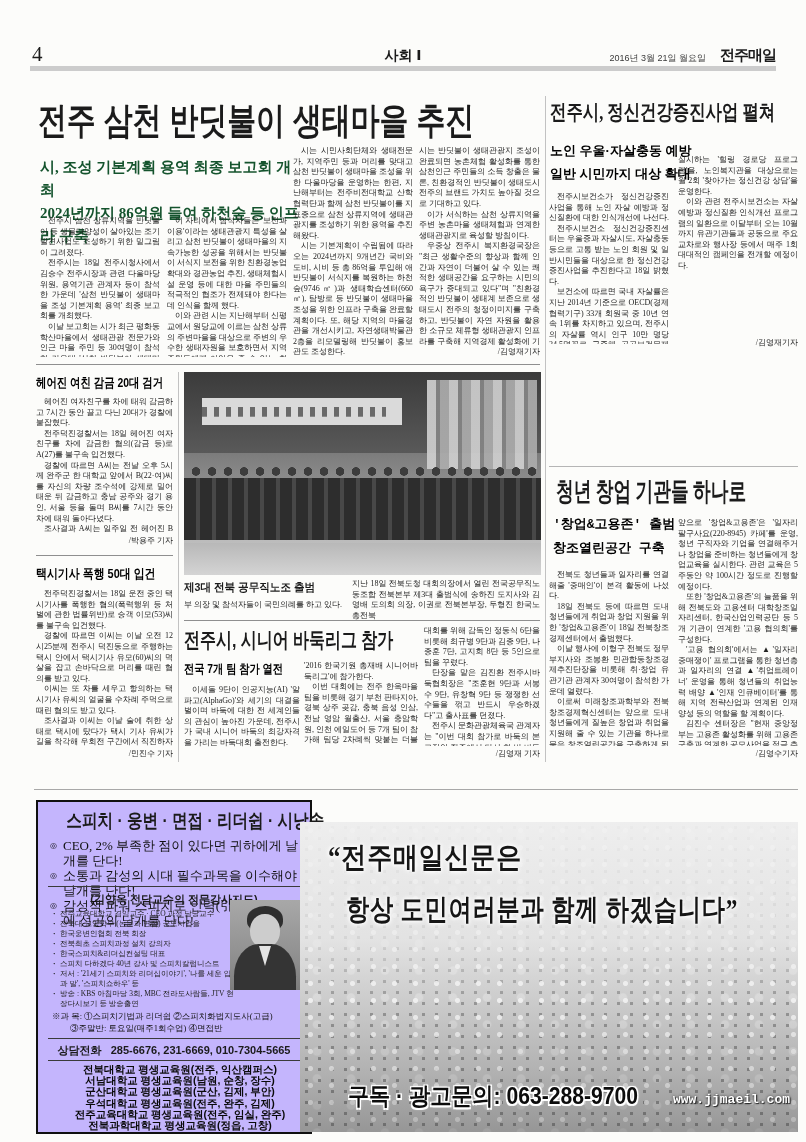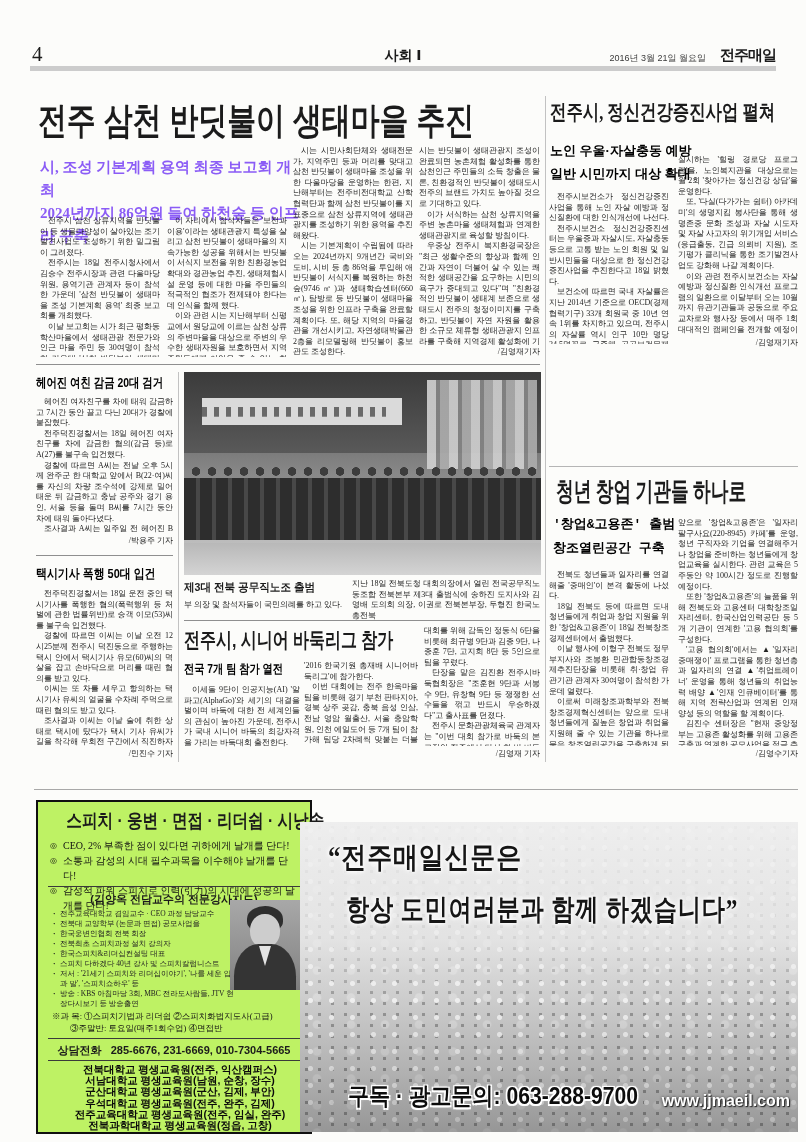--- a/index.html
+++ b/index.html
@@ -8,39 +8,39 @@
   .abs{position:absolute;}
   .gothic{font-family:"Liberation Sans","DejaVu Sans",sans-serif;}
   .squeeze{display:inline-block;transform-origin:0 50%;white-space:nowrap;}
   .hrule{position:absolute;height:1px;background:#8f8f8f;}
   .vrule{position:absolute;width:1px;background:#c2c2c2;}
   .body-col{font-size:8px;line-height:10.6px;text-align:justify;overflow:hidden;color:#222;}
   .body-col p{margin:0;text-indent:8px;}
   .body-col.cont p:first-child{text-indent:0;}
   .byline{position:absolute;font-size:8px;text-align:right;color:#222;}
   .head-sm{font-weight:bold;color:#000;}
-  .subhead{font-weight:bold;color:#8b5cf6;}
+  .subhead{font-weight:bold;color:#14532d;}
   
   .photo{position:absolute;left:184px;top:372px;width:357px;height:203px;overflow:hidden;
          background:linear-gradient(180deg,#5c5c5c 0%,#707070 30%,#8e8e8e 55%,#b9b9b9 78%,#c6c6c6 100%);}
   .ph-wall{position:absolute;left:0;top:0;width:100%;height:40%;background:linear-gradient(180deg,#3b3b3b,#595959);}
   .ph-banner{position:absolute;left:5%;top:13%;width:56%;height:13%;background-color:#dadada;
          background-image:repeating-linear-gradient(90deg,#6a6a6a 0 5px,rgba(0,0,0,0) 5px 12px);
          background-size:92% 36%;background-position:4% 50%;background-repeat:no-repeat;}
   .ph-flags{position:absolute;right:1%;top:4%;width:31%;height:44%;opacity:.92;
          background:repeating-linear-gradient(90deg,#cfcfcf 0 9px,#858585 9px 13px,#acacac 13px 22px);}
   .ph-heads{position:absolute;left:1%;top:44%;width:98%;height:9%;
          background-image:radial-gradient(circle 4.5px at 50% 55%,#3c3c3c 90%,rgba(0,0,0,0) 100%);
          background-size:16px 100%;background-repeat:repeat-x;}
   .ph-bodies{position:absolute;left:0;top:52%;width:100%;height:31%;
          background:repeating-linear-gradient(90deg,#2d2d2d 0 12px,#484848 12px 16px);}
   .ph-floor{position:absolute;left:0;bottom:0;width:100%;height:16%;background:linear-gradient(180deg,#b8b8b8,#d4d4d4);}
   
-  .speech-ad{position:absolute;left:36px;top:800px;width:272px;height:330px;border:2px solid #101010;background:#bef264;}
-  .speech-ad .bullets div{position:relative;padding-left:13px;font-size:10px;line-height:15px;color:#111;}
+  .speech-ad{position:absolute;left:36px;top:800px;width:272px;height:330px;border:2px solid #101010;background:#c4b5fd;}
+  .speech-ad .bullets div{position:relative;padding-left:13px;font-size:13px;line-height:15px;color:#111;}
   .speech-ad .bullets div::before{content:"◎";position:absolute;left:0;top:0;font-size:8px;}
   .cred div{position:relative;padding-left:8px;font-size:7.5px;line-height:10px;color:#222;}
   .cred div::before{content:"·";position:absolute;left:1px;top:0;font-weight:bold;}
   .ad-rule{position:absolute;left:10px;right:10px;height:1px;background:#3a3a3a;}
   .portrait{position:absolute;right:10px;top:98px;width:70px;height:90px;overflow:hidden;
         background:linear-gradient(180deg,#a8a8a8,#8d8d8d 70%,#7d7d7d);}
   .portrait .hair{position:absolute;left:17px;top:6px;width:36px;height:26px;border-radius:50% 50% 40% 40%;background:#2e2e2e;}
   .portrait .face{position:absolute;left:20px;top:14px;width:30px;height:34px;border-radius:48%;background:#cdcdcd;}
   .portrait .suit{position:absolute;left:4px;top:44px;width:62px;height:46px;border-radius:40% 40% 0 0/70% 70% 0 0;background:#343434;}
   .portrait .shirt{position:absolute;left:29px;top:46px;width:12px;height:20px;background:#e4e4e4;clip-path:polygon(0 0,100% 0,50% 100%);}
@@ -49,21 +49,21 @@
         background-image:
           linear-gradient(180deg,rgba(240,240,240,.95) 0%,rgba(233,233,233,.8) 38%,rgba(210,210,210,.25) 58%,rgba(110,110,110,.28) 82%,rgba(80,80,80,.42) 100%),
           radial-gradient(circle 3px at 50% 50%,rgba(252,252,252,.9) 70%,rgba(0,0,0,0) 100%),
           radial-gradient(circle 2px at 50% 50%,rgba(70,70,70,.55) 80%,rgba(0,0,0,0) 100%),
           radial-gradient(circle 5px at 50% 50%,rgba(235,235,235,.5) 70%,rgba(0,0,0,0) 100%);
         background-size:100% 100%,21px 17px,13px 11px,34px 27px;}
   .quote{position:absolute;font-size:29px;font-weight:bold;color:#161616;letter-spacing:1px;
         text-shadow:0 0 3px #fff,0 0 5px #fff,0 0 8px #fff;}
   .ad-contact{position:absolute;font-family:"Liberation Sans","DejaVu Sans",sans-serif;font-size:24px;font-weight:bold;color:#0c0c0c;
         text-shadow:-1.5px -1.5px 0 #fff,1.5px -1.5px 0 #fff,-1.5px 1.5px 0 #fff,1.5px 1.5px 0 #fff,0 0 4px #fff;}
-  .ad-site{position:absolute;font-family:Liberation Sans, sans-serif;font-size:16px;font-weight:bold;color:#fff;
+  .ad-site{position:absolute;font-family:Liberation Mono, monospace;font-size:13px;font-weight:bold;color:#fff;
         text-shadow:0 0 3px #333,1px 1px 1px #222;}
 </style>
 </head>
 <body>
 
 <div class="page">
 
   <div class="abs" style="left:32px;top:42px;font-size:21px;">4</div>
   <div class="abs gothic" style="left:0;right:0;top:47px;text-align:center;font-size:14px;font-weight:bold;">사회 Ⅰ</div>
   <div class="abs gothic" style="right:100px;top:52px;font-size:9px;color:#3a3a3a;">2016년 3월 21일 월요일</div>
@@ -170,21 +170,20 @@
     <div>노인 우울·자살충동 예방</div>
     <div>일반 시민까지 대상 확대</div>
   </div>
   <div class="abs body-col" style="left:549px;top:192px;width:120px;height:152px;">
       <p>전주시보건소가 정신건강증진사업을 통해 노인 자살 예방과 정신질환에 대한 인식개선에 나선다.</p>
       <p>전주시보건소 정신건강증진센터는 우울증과 자살시도, 자살충동 등으로 고통 받는 노인 회원 및 일반시민들을 대상으로 한 정신건강증진사업을 추진한다고 18일 밝혔다.</p>
       <p>보건소에 따르면 국내 자살률은 지난 2014년 기준으로 OECD(경제협력기구) 33개 회원국 중 10년 연속 1위를 차지하고 있으며, 전주시의 자살률 역시 인구 10만 명당 24.5명꼴로 급증해 공공보건문제로 대두되고 있다.</p>
     </div>
   <div class="abs body-col cont" style="left:678px;top:155px;width:120px;height:180px;">
       <p>실시하는 '힐링 경로당 프로그램'을, 노인복지관을 대상으로는 월 2회 '찾아가는 정신건강 상담'을 운영한다.</p>
-      <p>또, '다실(다가가는 쉼터) 아카데미'의 생명지킴 봉사단을 통해 생명존중 문화 조성과 자살 시도자 및 자살 사고자의 위기개입 서비스(응급출동, 긴급 의뢰비 지원), 조기평가 클리닉을 통한 조기발견사업도 강화해 나갈 계획이다.</p>
       <p>이와 관련 전주시보건소는 자살예방과 정신질환 인식개선 프로그램의 일환으로 이달부터 오는 10월까지 유관기관들과 공동으로 주요 교차로와 행사장 등에서 매주 1회 대대적인 캠페인을 전개할 예정이다.</p>
     </div>
   <div class="byline" style="left:678px;top:337px;width:120px;">/김영재기자</div>
 
   <div class="hrule" style="left:549px;top:466px;width:249px;background:#b5b5b5;"></div>
 
   <div class="abs" style="left:556px;top:474px;font-size:26px;font-weight:bold;">
     <span class="squeeze" style="transform:scaleX(.68);">청년 창업 기관들 하나로</span>
   </div>
   <div class="abs gothic head-sm" style="left:553px;top:513px;font-size:13px;line-height:24px;font-family:Liberation Mono, monospace;">

